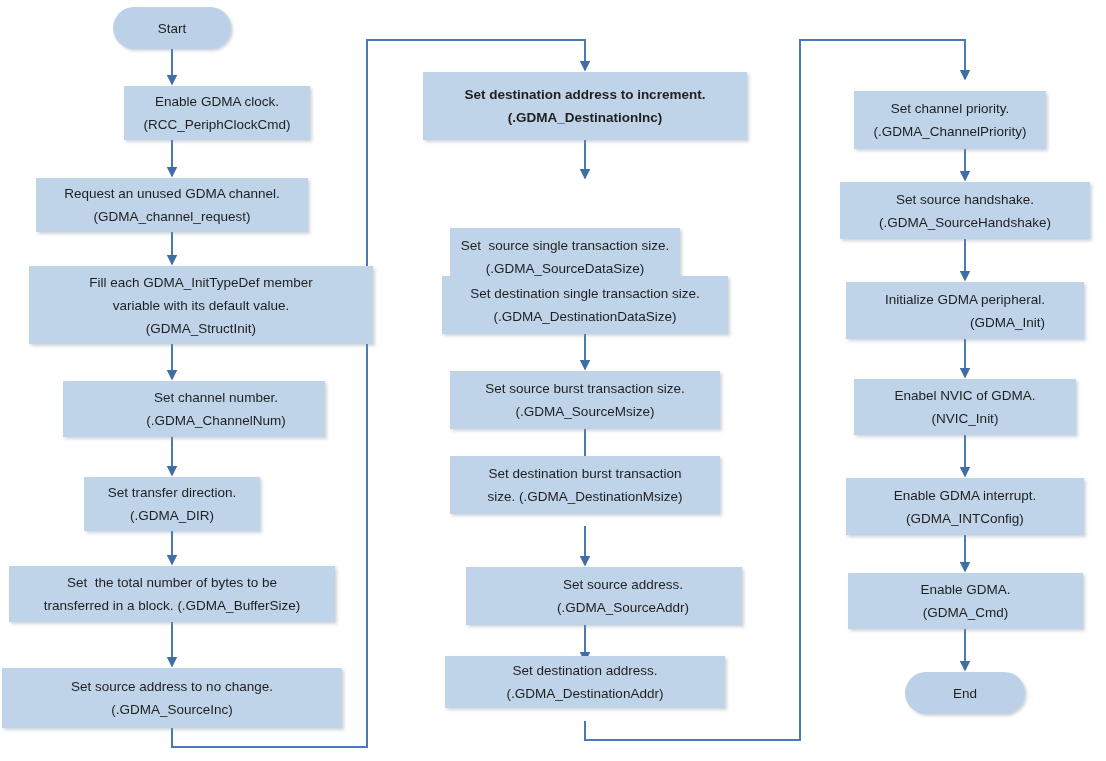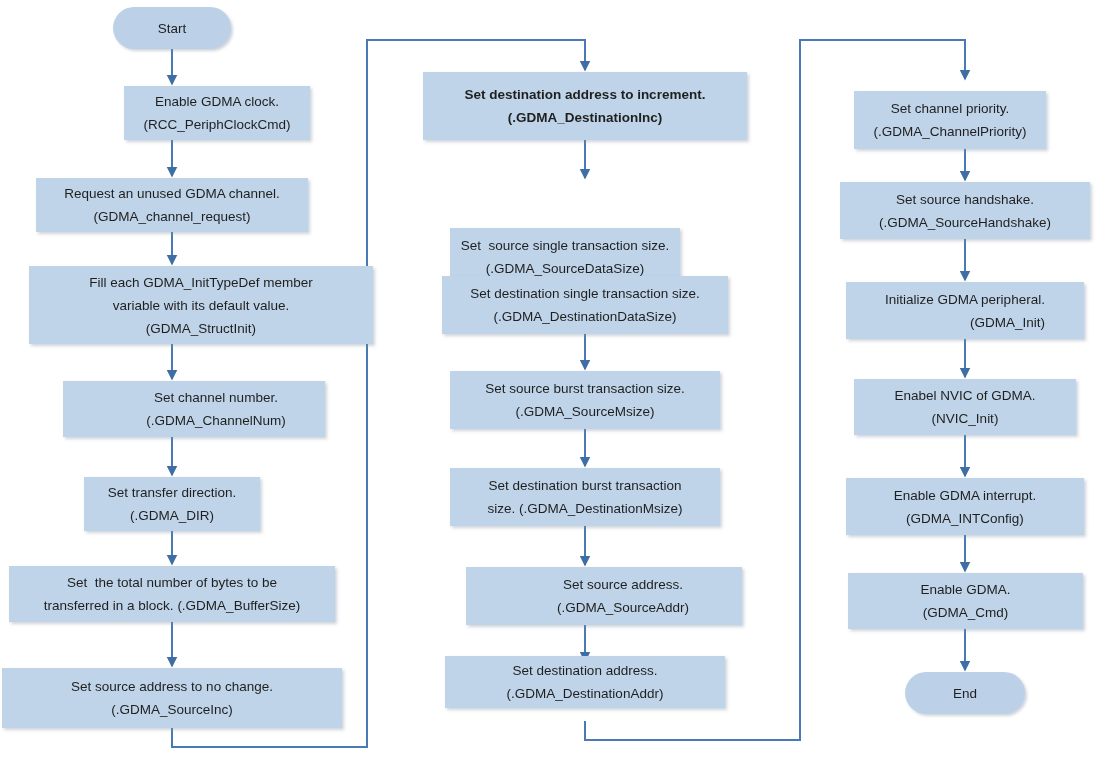--- a/index.html
+++ b/index.html
@@ -93,21 +93,21 @@
 (.GDMA_SourceInc)</div>
 
   <div class="node" style="left:423px;top:72px;width:324px;height:68px;font-weight:bold;">Set destination address to increment.
 (.GDMA_DestinationInc)</div>
   <div class="node" style="left:450px;top:180px;width:230px;height:58px;margin-top:48px;">Set  source single transaction size.
 (.GDMA_SourceDataSize)</div>
   <div class="node" style="left:442px;top:276px;width:286px;height:58px;">Set destination single transaction size.
 (.GDMA_DestinationDataSize)</div>
   <div class="node" style="left:450px;top:371px;width:270px;height:58px;">Set source burst transaction size.
 (.GDMA_SourceMsize)</div>
-  <div class="node" style="left:450px;top:468px;width:270px;height:58px;">Set destination burst transaction
+  <div class="node" style="left:450px;top:456px;width:270px;height:58px;">Set destination burst transaction
 size. (.GDMA_DestinationMsize)</div>
   <div class="node" style="left:466px;top:567px;width:238px;height:58px;padding-left:38px;">Set source address.
 (.GDMA_SourceAddr)</div>
   <div class="node" style="left:445px;top:624px;width:280px;height:52px;margin-top:32px;">Set destination address.
 (.GDMA_DestinationAddr)</div>
 
   <div class="node" style="left:854px;top:91px;width:192px;height:58px;">Set channel priority.
 (.GDMA_ChannelPriority)</div>
   <div class="node" style="left:840px;top:182px;width:250px;height:57px;">Set source handshake.
 (.GDMA_SourceHandshake)</div>

